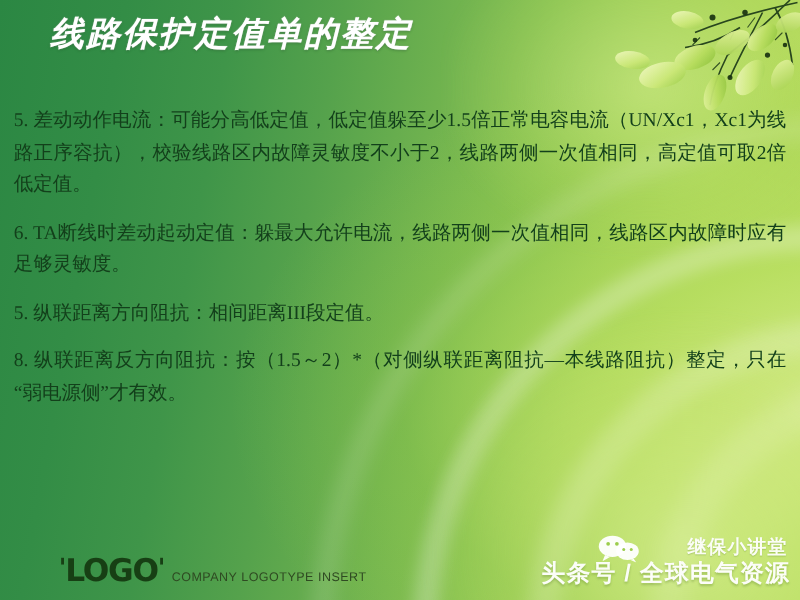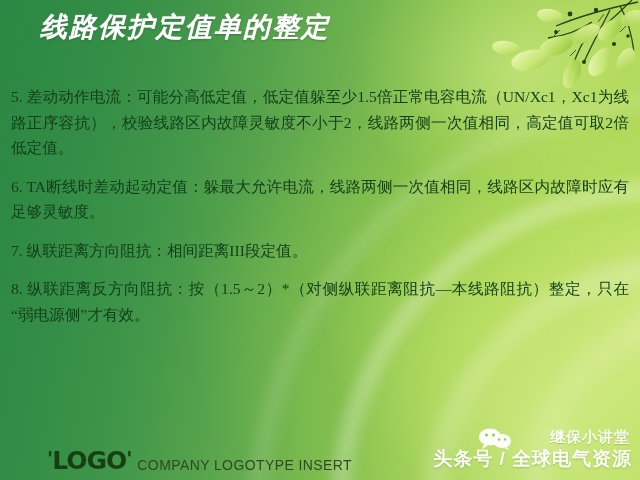--- a/index.html
+++ b/index.html
@@ -89,21 +89,21 @@
   #logo-mark{
     display:inline-block;vertical-align:bottom;
     font-family:"DejaVu Sans","Liberation Sans",sans-serif;
     font-weight:900;font-size:25px;letter-spacing:-1px;
     color:#173f14;line-height:1;margin-left:29px;
   }
   #logo-mark .q{color:#173f14;font-size:20px;vertical-align:top;}
   #logo-sub{
     display:inline-block;vertical-align:bottom;margin-left:6px;margin-bottom:1px;
     font-family:"Liberation Sans","DejaVu Sans",sans-serif;
-    font-size:14px;letter-spacing:0.4px;color:#2f4a22;line-height:1;margin-top:26px;
+    font-size:10px;letter-spacing:0.4px;color:#2f4a22;line-height:1;margin-top:26px;
   }
 
   
   #watermark{
     position:absolute;right:6px;bottom:4px;
     width:220px;height:48px;
     font-family:"Liberation Sans","DejaVu Sans",sans-serif;
     color:#ffffff;
   }
   #wm-top{
@@ -190,21 +190,21 @@
     </svg>
   </div>
 
   <div id="title-bar">
     <div id="title-text">线路保护定值单的整定</div>
   </div>
 
   <div id="content">
     <p class="para">5. 差动动作电流：可能分高低定值，低定值躲至少1.5倍正常电容电流（UN/Xc1，Xc1为线路正序容抗），校验线路区内故障灵敏度不小于2，线路两侧一次值相同，高定值可取2倍低定值。</p>
     <p class="para">6. TA断线时差动起动定值：躲最大允许电流，线路两侧一次值相同，线路区内故障时应有足够灵敏度。</p>
-    <p class="para">7. 纵联距离方向阻抗：相间距离III段定值。</p>
+    <p class="para">5. 纵联距离方向阻抗：相间距离III段定值。</p>
     <p class="para">8. 纵联距离反方向阻抗：按（1.5～2）*（对侧纵联距离阻抗—本线路阻抗）整定，只在“弱电源侧”才有效。</p>
   </div>
 
   <div id="logo-block">
     <span id="logo-mark"><span class="q">'</span><span>LOGO</span><span class="q">'</span></span><span id="logo-sub">COMPANY LOGOTYPE INSERT</span>
   </div>
 
   <div id="watermark">
     <div id="wechat-icon">
       <svg width="36" height="22" viewBox="0 0 36 22" xmlns="http://www.w3.org/2000/svg">

